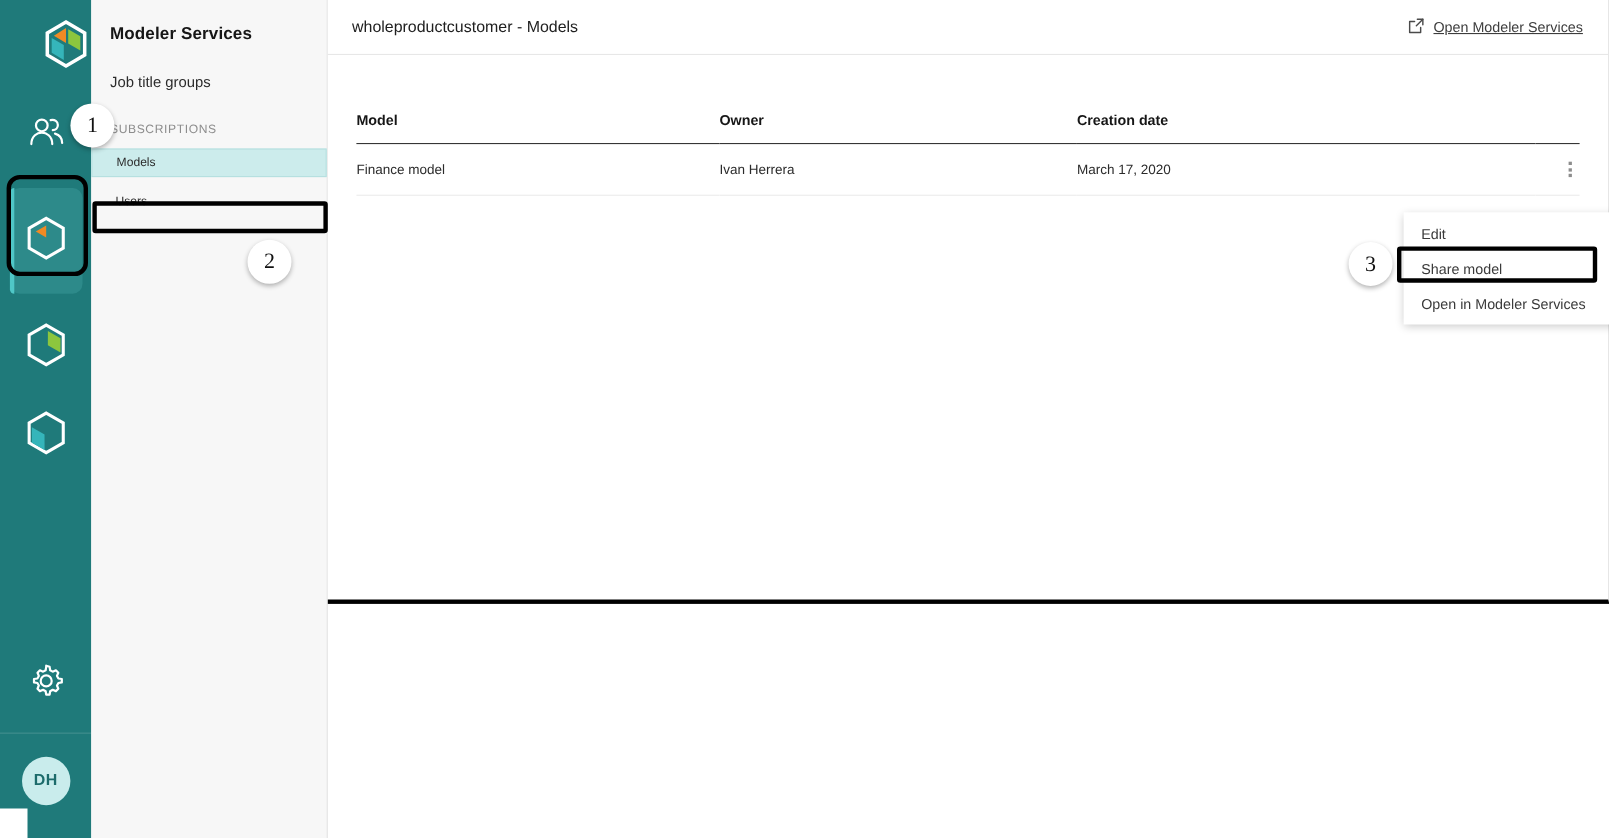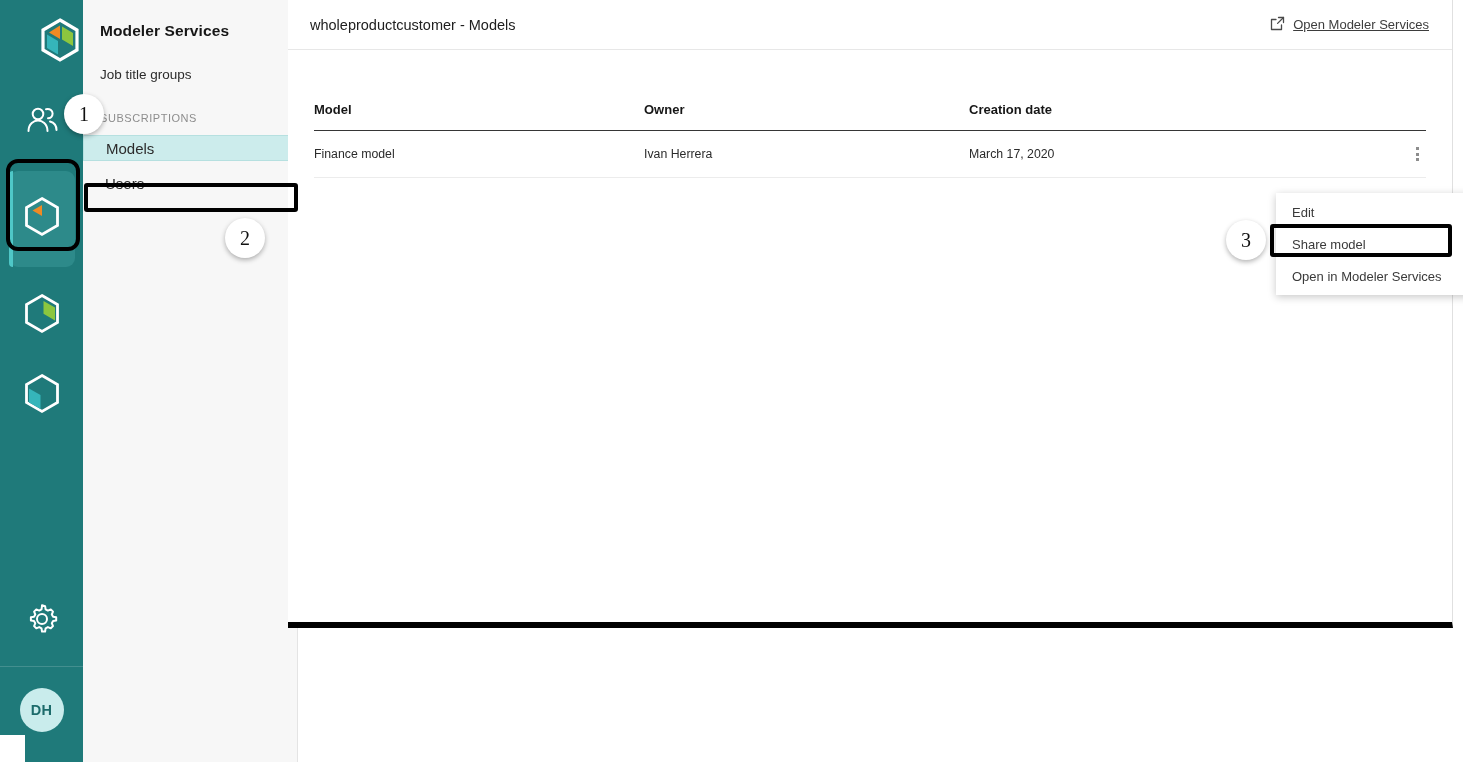--- a/index.html
+++ b/index.html
@@ -138,39 +138,39 @@
     color: #4a4a4a;
     line-height: 16px;
   }
   .chevron {
     position: absolute;
     right: 20px; top: 16px;
     width: 11px; height: 11px;
   }
   .nav-sub-items { margin-top: 11px; }
   .nav-sub-item {
-    font-size: 15px;
+    font-size: 11px;
     color: #2b2b2b;
     height: 26px;
     display: flex; align-items: center;
     padding-left: 22px;
   }
   .nav-sub-item.selected {
     background: #ccecec;
     border: 1px solid #b6e0e0;
   }
   .nav-sub-item.spaced { margin-top: 9px; }
 
   
   .main {
     position: absolute;
-    left: 288px; top: 0;
-    width: 1165px; height: 628px;
-    background: #ffffff;
-    border-bottom: 6px solid #000000;
+    left: 298px; top: 0;
+    width: 1165px; height: 549px;
+    background: #ffffff;
+    border-bottom: 4px solid #000000;
     border-right: 1px solid #e0e0e0;
   }
   .main-header {
     height: 50px;
     border-bottom: 1px solid #e7e7e7;
     display: flex;
     align-items: center;
     justify-content: space-between;
     padding: 0 23px 0 22px;
   }

